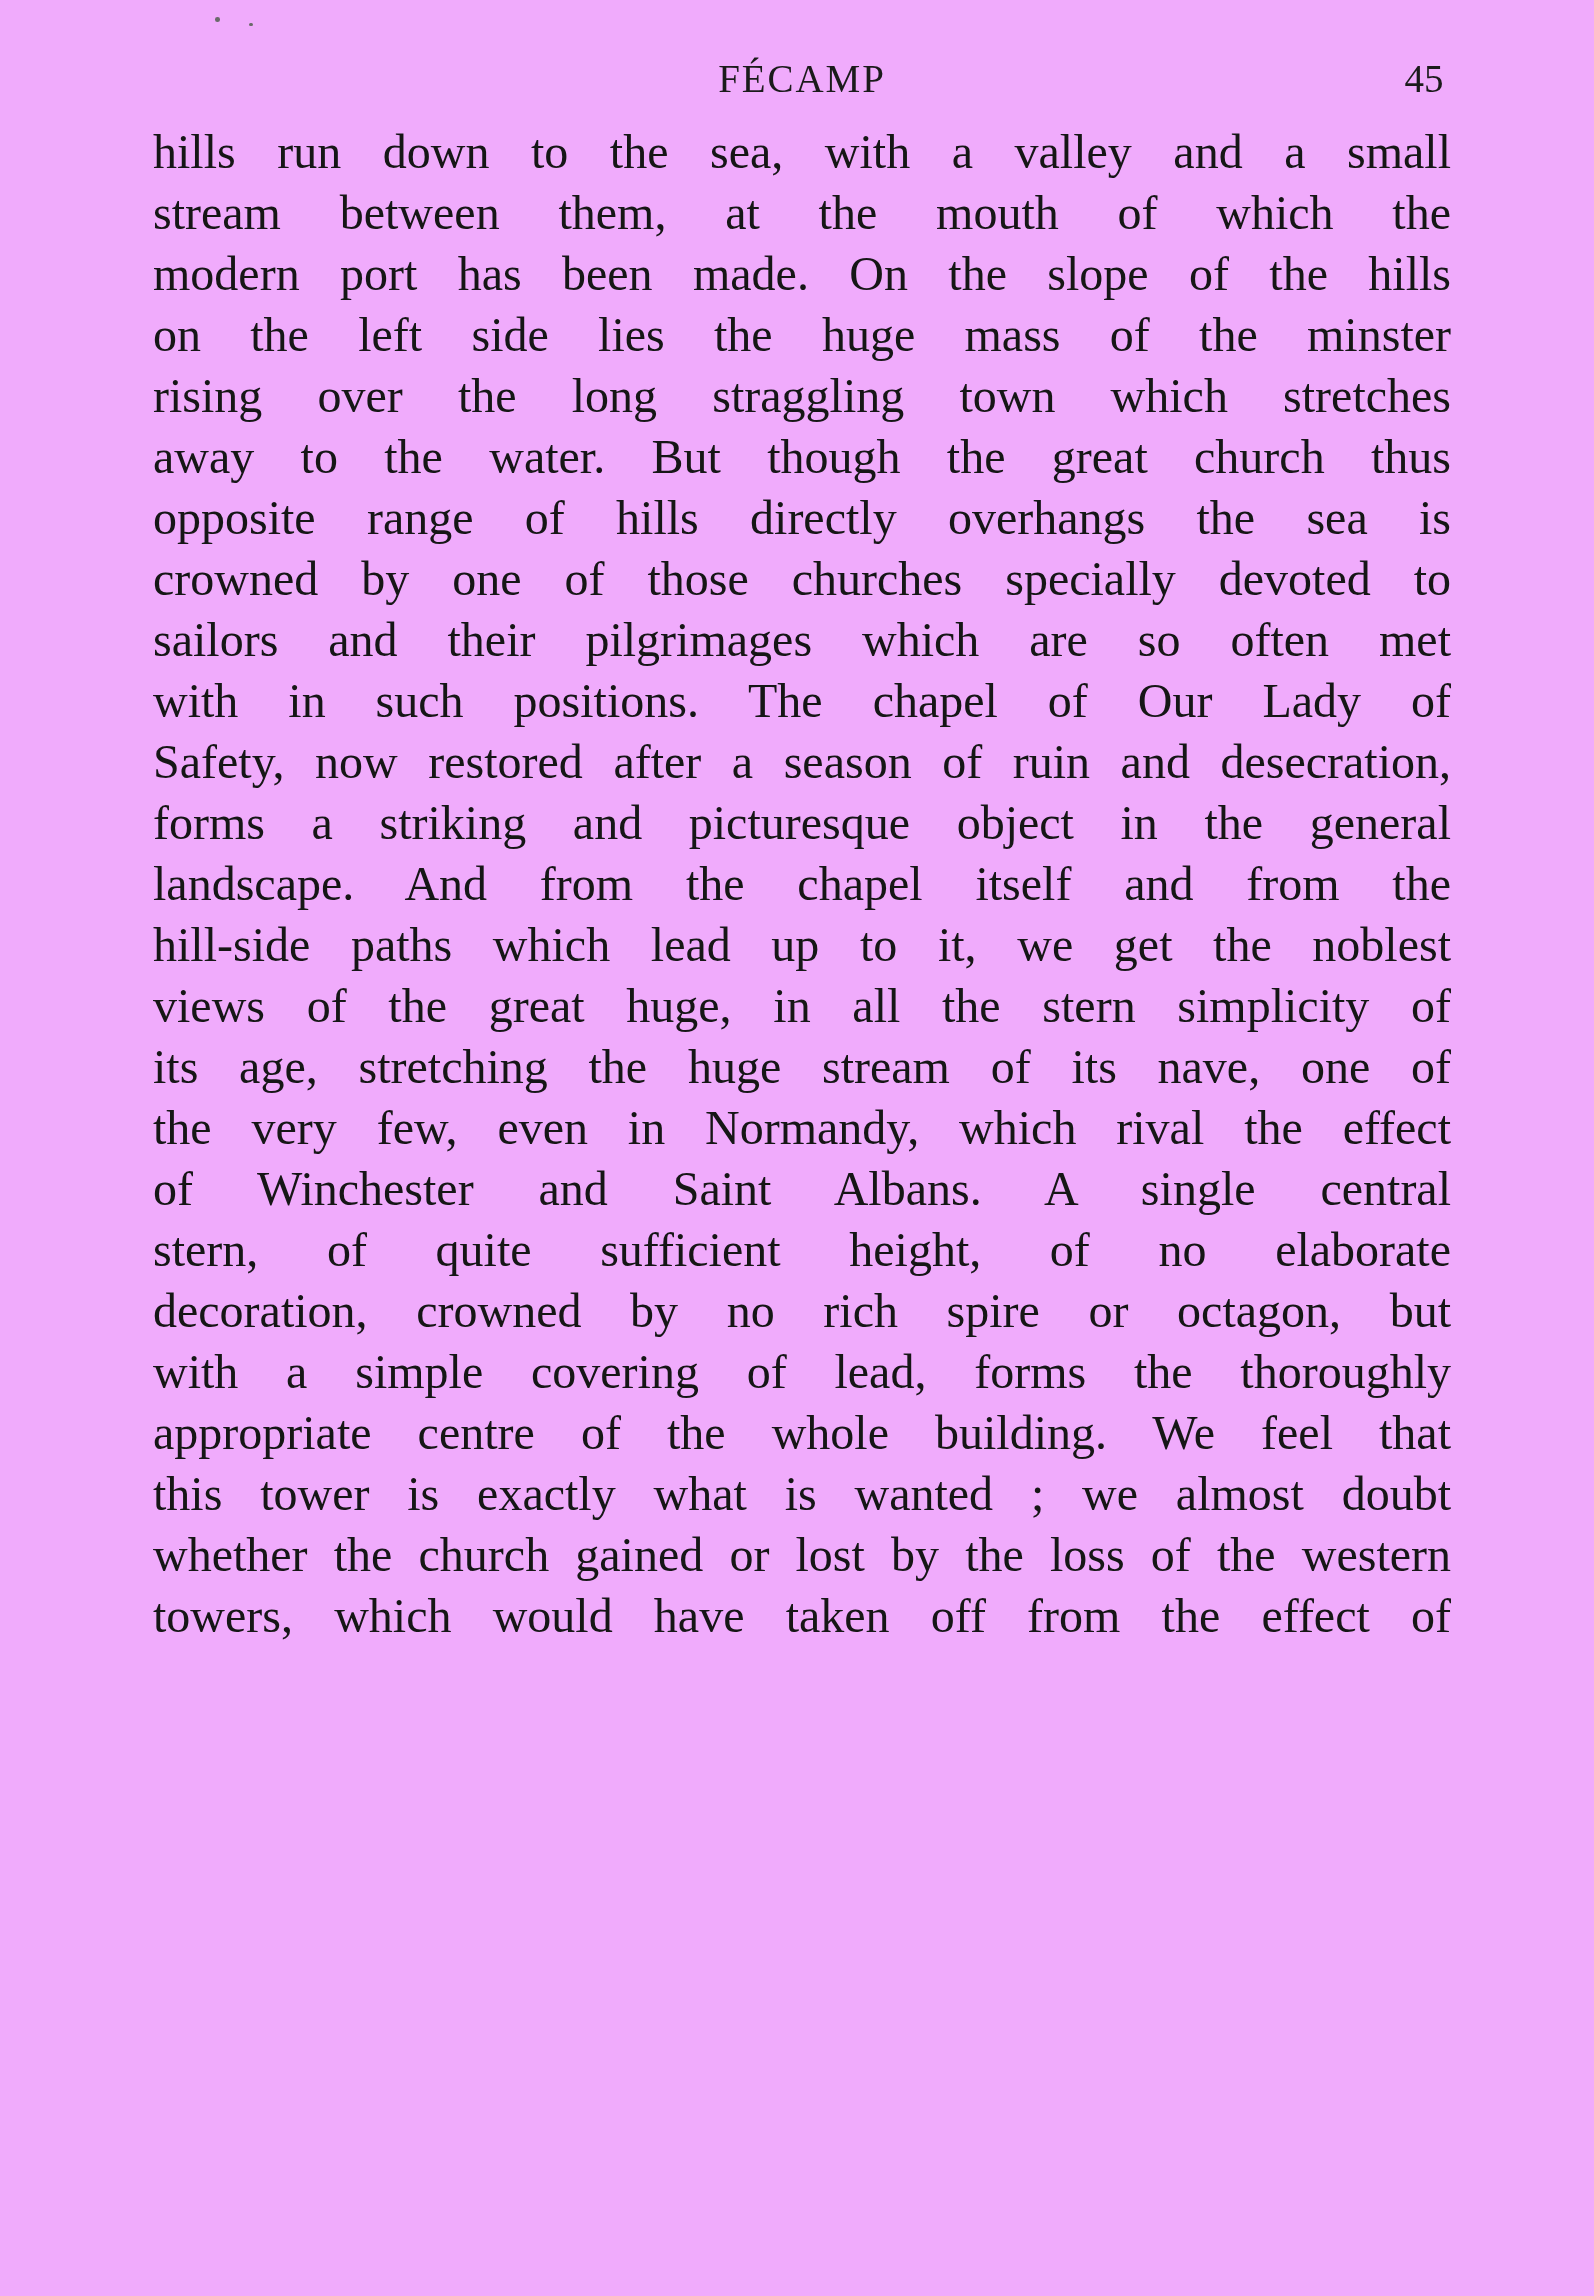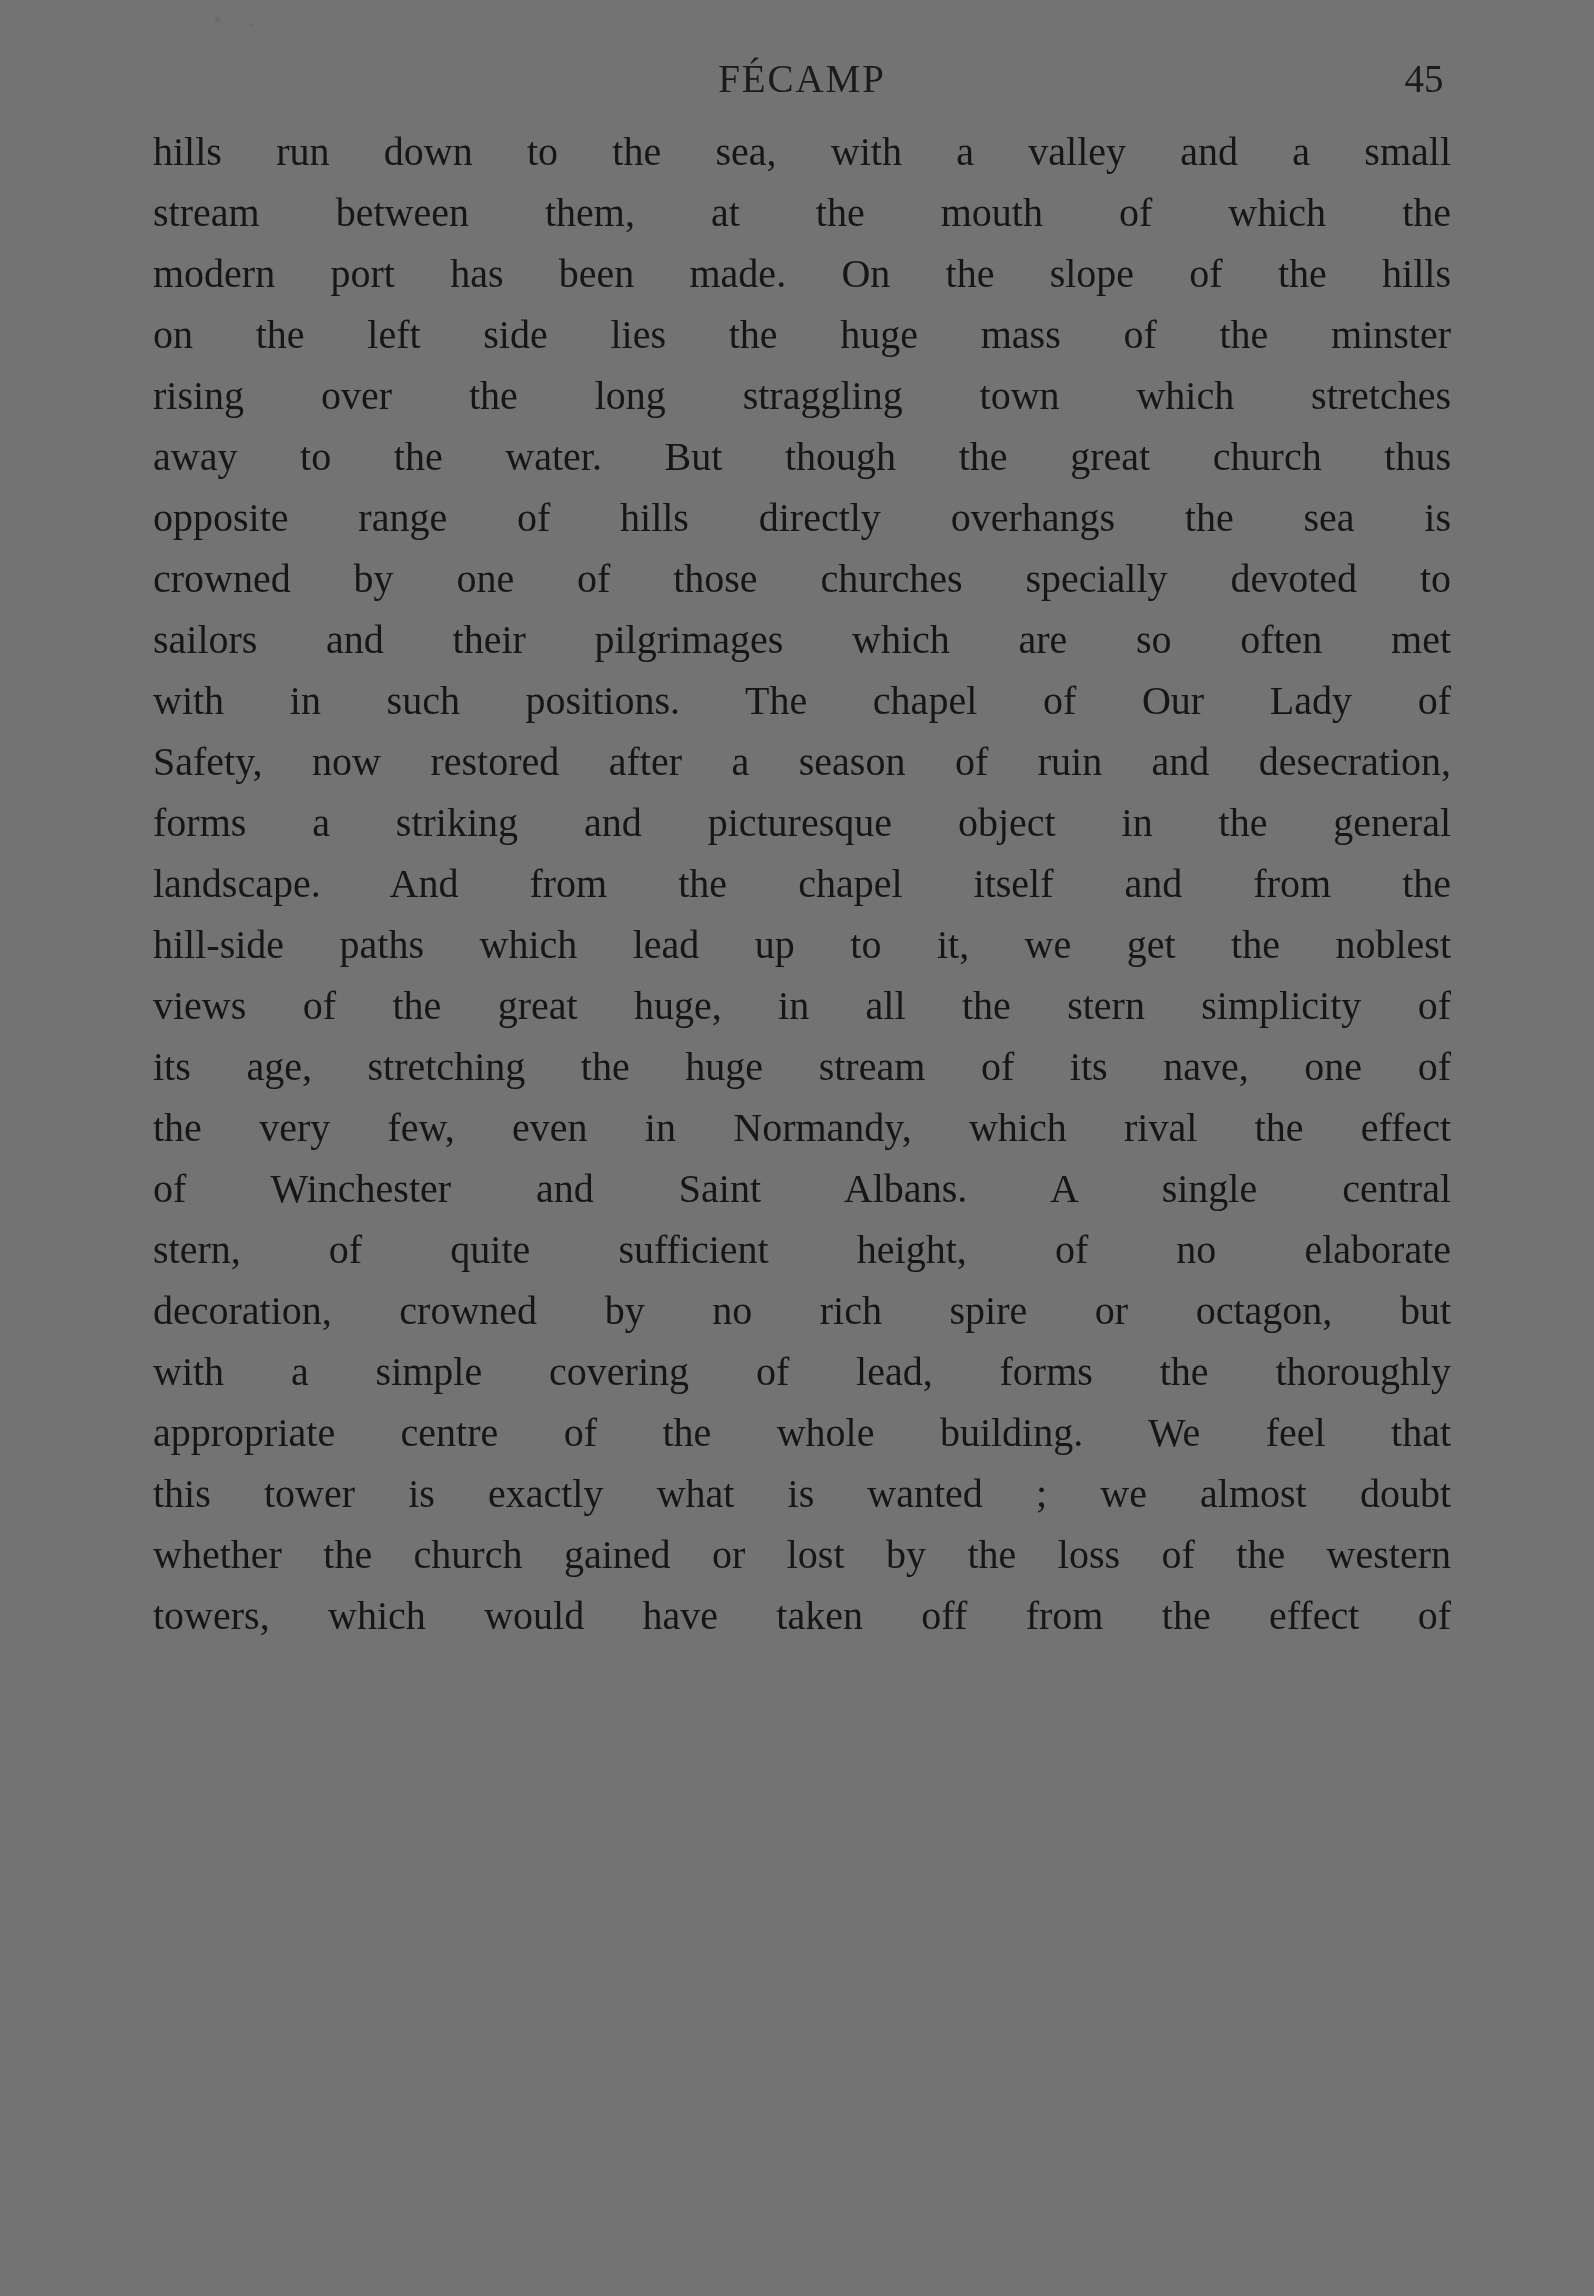--- a/index.html
+++ b/index.html
@@ -11,21 +11,21 @@
     height: 2297px;
     background: #fcfcfa;
     font-family: "Liberation Serif", serif;
     color: #181818;
     position: relative;
     overflow: hidden;
   }
   .page {
     position: absolute;
     inset: 0;
-    background: #737373;
+    background: #f0abfc;
   }
   .speck {
     position: absolute;
     background: #6a6a6a;
     border-radius: 50%;
   }
   .speck-1 { left: 215px; top: 17px; width: 4.7px; height: 4.7px; }
   .speck-2 { left: 249px; top: 22.6px; width: 3.8px; height: 3.8px; }
   .header {
     position: absolute;
@@ -48,21 +48,21 @@
     right: 7.5px;
     top: 0;
     font-size: 39px;
     color: #1b1b1b;
   }
   .body-text {
     position: absolute;
     top: 121px;
     left: 153px;
     width: 1298px;
-    font-size: 40px;
+    font-size: 48px;
     line-height: 61px;
     color: #161616;
   }
   .text-line {
     height: 61px;
     overflow: hidden;
     text-align: justify;
     text-align-last: justify;
     text-justify: inter-word;
     white-space: nowrap;

